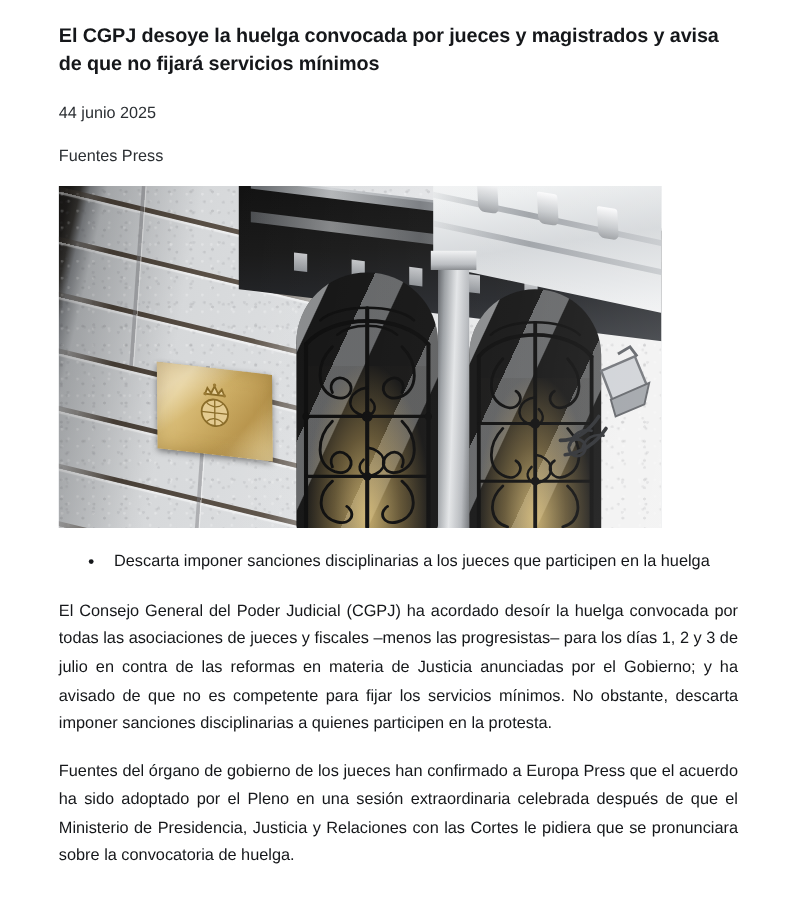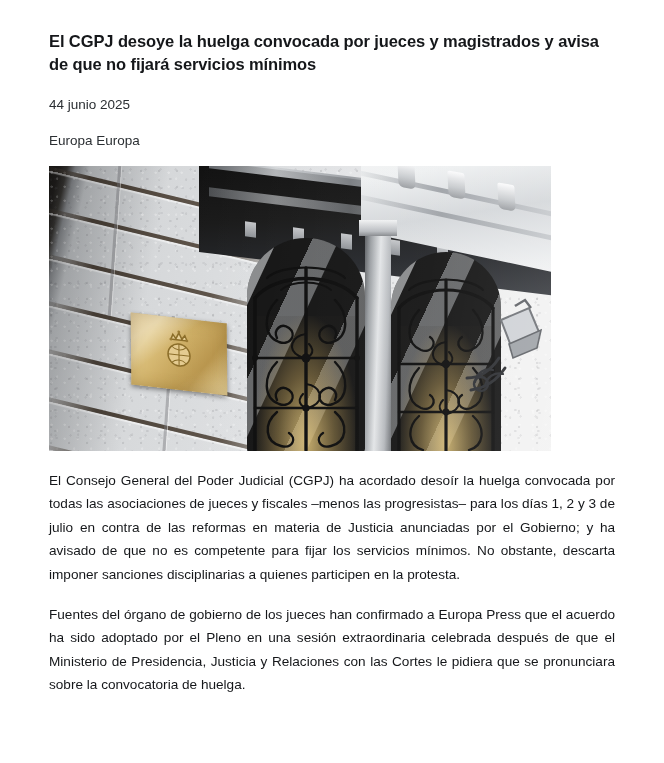--- a/index.html
+++ b/index.html
@@ -18,21 +18,21 @@
   .page {
     position: relative;
     width: 664px;
     height: 763px;
     background: #ffffff;
     box-sizing: border-box;
     padding: 0 49px;
   }
   .headline {
     margin: 0;
-    padding-top: 30px;
+    padding-top: 19px;
     font-size: 16.5px;
     font-weight: bold;
     line-height: 1.42;
     letter-spacing: -0.1px;
     color: #15171a;
   }
   .date {
     margin: 0;
     padding-top: 19px;
     font-size: 13.5px;
@@ -258,21 +258,21 @@
 </style>
 </head>
 <body>
 
 <div class="page">
 
   <h1 class="headline">El CGPJ desoye la huelga convocada por jueces y magistrados y avisa de que no fijará servicios mínimos</h1>
 
   <div class="date">44 junio 2025</div>
 
-  <div class="byline">Europa Europa</div>
+  <div class="byline">Fuentes Press</div>
 
   <figure class="figure" aria-label="Fachada de piedra del edificio del Consejo General del Poder Judicial con placa dorada y rejas de forja">
     <div class="photo">
 
       <div class="stone-base"></div>
       <div class="stone-grain"></div>
 
       <div class="joints">
         <div class="joint" style="top:-2px;  width:238px; transform: rotate(13.5deg);"></div>
         <div class="joint" style="top:40px;  width:246px; transform: rotate(13.5deg);"></div>
@@ -399,17 +399,20 @@
             <path d="M58 58 L90 44 L86 62 L62 72 Z" fill="#9ea2a7" stroke="#5e6166" stroke-width="1.6"></path>
             <path d="M64 20 L74 14 L80 22" fill="none" stroke="#5e6166" stroke-width="2.4"></path>
           </g>
         </svg>
       </div>
 
       <div class="photo-tone"></div>
     </div>
   </figure>
 
+  <ul class="bullets">
+    <li>Descarta imponer sanciones disciplinarias a los jueces que participen en la huelga</li>
+  </ul>
 
   <p class="body-p">El Consejo General del Poder Judicial (CGPJ) ha acordado desoír la huelga convocada por todas las asociaciones de jueces y fiscales –menos las progresistas– para los días 1, 2 y 3 de julio en contra de las reformas en materia de Justicia anunciadas por el Gobierno; y ha avisado de que no es competente para fijar los servicios mínimos. No obstante, descarta imponer sanciones disciplinarias a quienes participen en la protesta.</p>
   <p class="body-p">Fuentes del órgano de gobierno de los jueces han confirmado a Europa Press que el acuerdo ha sido adoptado por el Pleno en una sesión extraordinaria celebrada después de que el Ministerio de Presidencia, Justicia y Relaciones con las Cortes le pidiera que se pronunciara sobre la convocatoria de huelga.</p>
 
 </div>
 
 </body></html>

